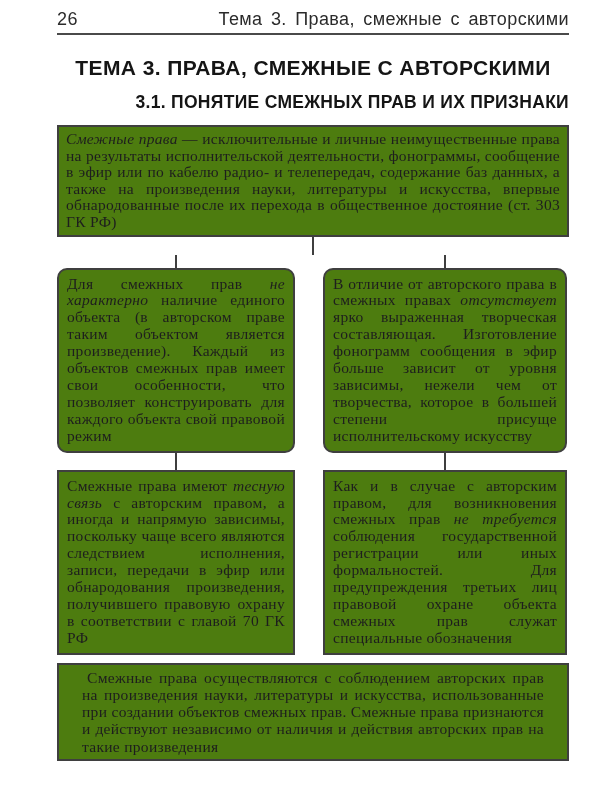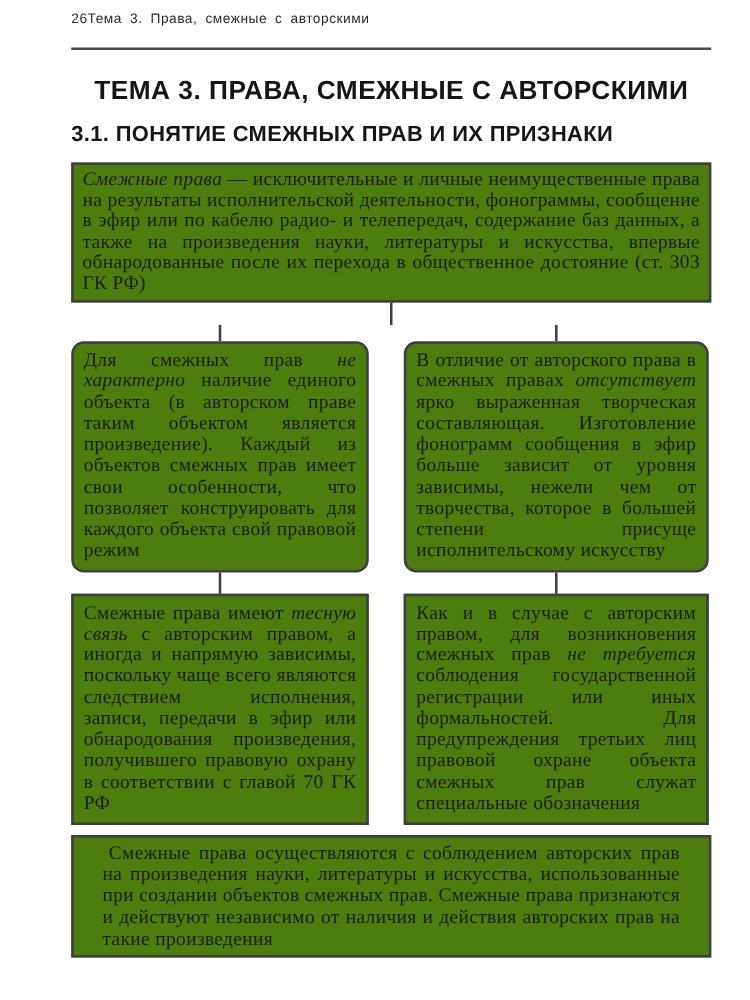--- a/index.html
+++ b/index.html
@@ -13,42 +13,43 @@
     box-sizing:border-box;
   }
   .content{
     position:relative;
     margin-left:57px;
     width:512px;
   }
   
   .runhead{
     display:flex;
+    justify-content:space-between;
     align-items:flex-end;
     padding-top:9px;
-    padding-bottom:17px;
+    padding-bottom:3px;
     border-bottom:2px solid #4a4a4a;
     font-family:"Liberation Sans","DejaVu Sans",sans-serif;
-    font-size:11px;
+    font-size:18px;
     letter-spacing:0.4px;
     color:#2b2b2b;
   }
   .runhead .chapter{word-spacing:3px;}
   h1.title{
     margin:21px 0 0 0;
     text-align:center;
     font-family:"Liberation Sans","DejaVu Sans",sans-serif;
     font-weight:bold;
     font-size:21px;
     letter-spacing:0.4px;
     color:#151515;
   }
   h2.subtitle{
     margin:12px 0 0 0;
-    text-align:left;
+    text-align:right;
     font-family:"Liberation Sans","DejaVu Sans",sans-serif;
     font-weight:bold;
     font-size:17.5px;
     letter-spacing:0.3px;
     color:#151515;
   }
   .box{
     border:2px solid #3f3f3f;
     box-sizing:border-box;
     background:#4d7c0f;

